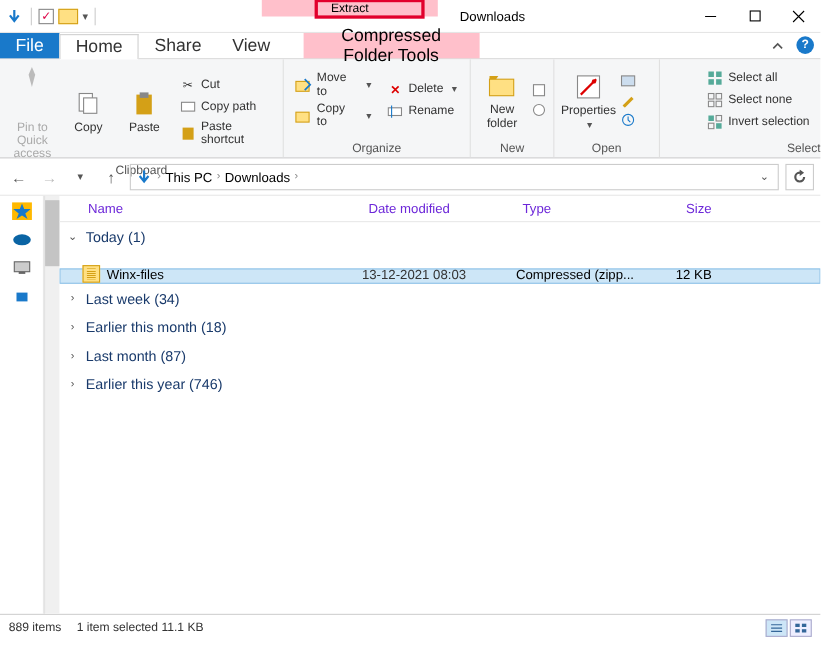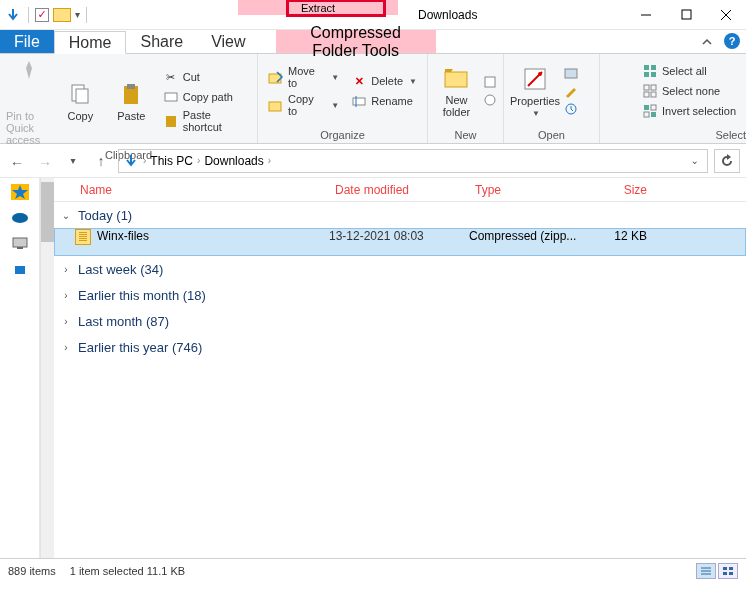--- a/index.html
+++ b/index.html
@@ -58,27 +58,27 @@
 .addr-drop { color:#555; font-size:10px; margin-left:auto; padding:0 4px;}
 
 
 .content { display:flex; height:380px; }
 .navpane { width:40px; border-right:1px solid #e8e8e8; padding-top:6px; display:flex; flex-direction:column; align-items:center; gap:10px; position:relative;}
 .navpane .stub { width:18px; height:16px; }
 .vscroll { width:14px; background:#f0f0f0; border-left:1px solid #e3e3e3;}
 .vscroll .thumb { width:100%; height:60px; background:#c4c4c4; margin-top:4px;}
 .listing { flex:1; overflow:hidden; }
 
-.col-headers { height:24px; border-bottom:1px solid #e8e8e8; display:flex; align-items:center; font-size:12px; color:#ef4444; padding-left:18px;}
+.col-headers { height:24px; border-bottom:1px solid #e8e8e8; display:flex; align-items:center; font-size:12px; color:#6d28d9; padding-left:18px;}
 .col-headers .col { padding:0 8px; }
 .col-name { width:255px;} .col-date{ width:140px;} .col-type{width:118px;} .col-size{width:70px; text-align:right;}
 
 .group-row { display:flex; align-items:center; height:26px; padding-left:6px; gap:6px; color:#193a6b; font-size:13px;}
 .group-row .chev { width:12px; text-align:center; color:#555; font-size:10px;}
-.file-row { display:flex; align-items:flex-start; height:28px; padding-left:20px; font-size:12px;}
+.file-row { display:flex; align-items:flex-end; height:14px; padding-left:20px; font-size:12px;margin-top:16px;}
 .file-row.selected { background:#cde6f7; border:1px solid #8fc2e8; }
 .file-row .ic { width:16px; height:16px; margin-right:6px; background:#ffe083; border:1px solid #d4a017; position:relative;}
 .file-row .ic::after{content:""; position:absolute; left:3px; top:2px; width:8px; height:10px; background:repeating-linear-gradient(#d4a017,#d4a017 1px,#ffe083 1px,#ffe083 2px);}
 .file-row .fn { width:232px;} .file-row .fd{width:140px; color:#333;} .file-row .ft{width:118px;} .file-row .fs{width:70px; text-align:right; padding-right:10px;}
 
 
 .status { height:24px; border-top:1px solid #d0d0d0; display:flex; align-items:center; padding:0 8px; font-size:11px; color:#333; gap:14px;}
 .status .spacer{flex:1;}
 .view-toggles { display:flex; gap:2px;}
 .vbtn { width:20px; height:16px; border:1px solid #aac; display:flex; align-items:center; justify-content:center; font-size:9px; background:#eef;}
@@ -146,21 +146,21 @@
 <div class="ribbon">
 
   <div class="rgroup" style="width:258px;">
     <div class="rgroup-body">
       <div class="big-btn disabled">
         <span class="ic">
           <svg width="24" height="24">
               <path d="M12 3 L15 10 L12 21 L9 10 Z" fill="#bbb"></path>
             </svg>
         </span>
-        <span style="text-align:left; line-height:1.1;margin-top:24px;">Pin to Quick access</span>
+        <span style="text-align:center; line-height:1.1;margin-top:24px;">Pin to Quick access</span>
       </div>
       <div class="big-btn">
         <span class="ic">
           <svg width="24" height="24">
               <rect x="4" y="3" width="12" height="16" fill="#fff" stroke="#888"></rect>
               <rect x="8" y="7" width="12" height="14" fill="#fff" stroke="#888"></rect>
             </svg>
         </span>
         <span>Copy</span>
       </div>

